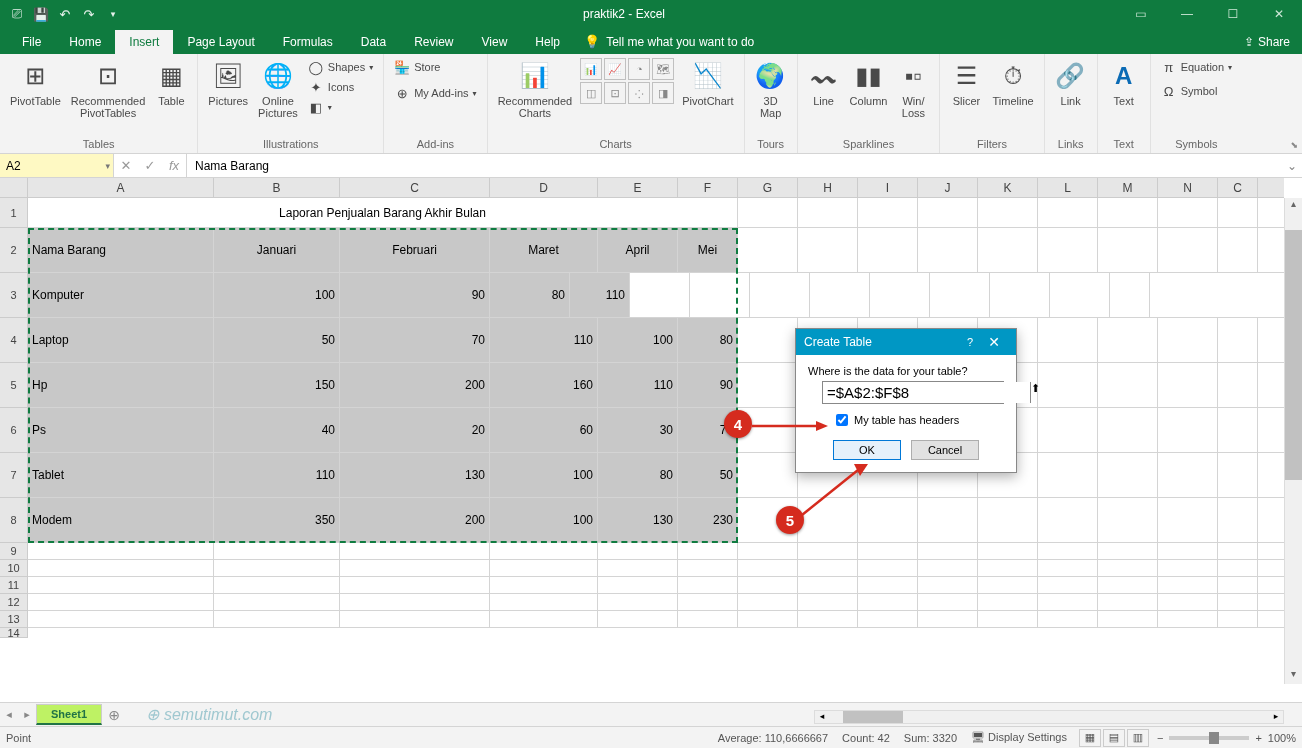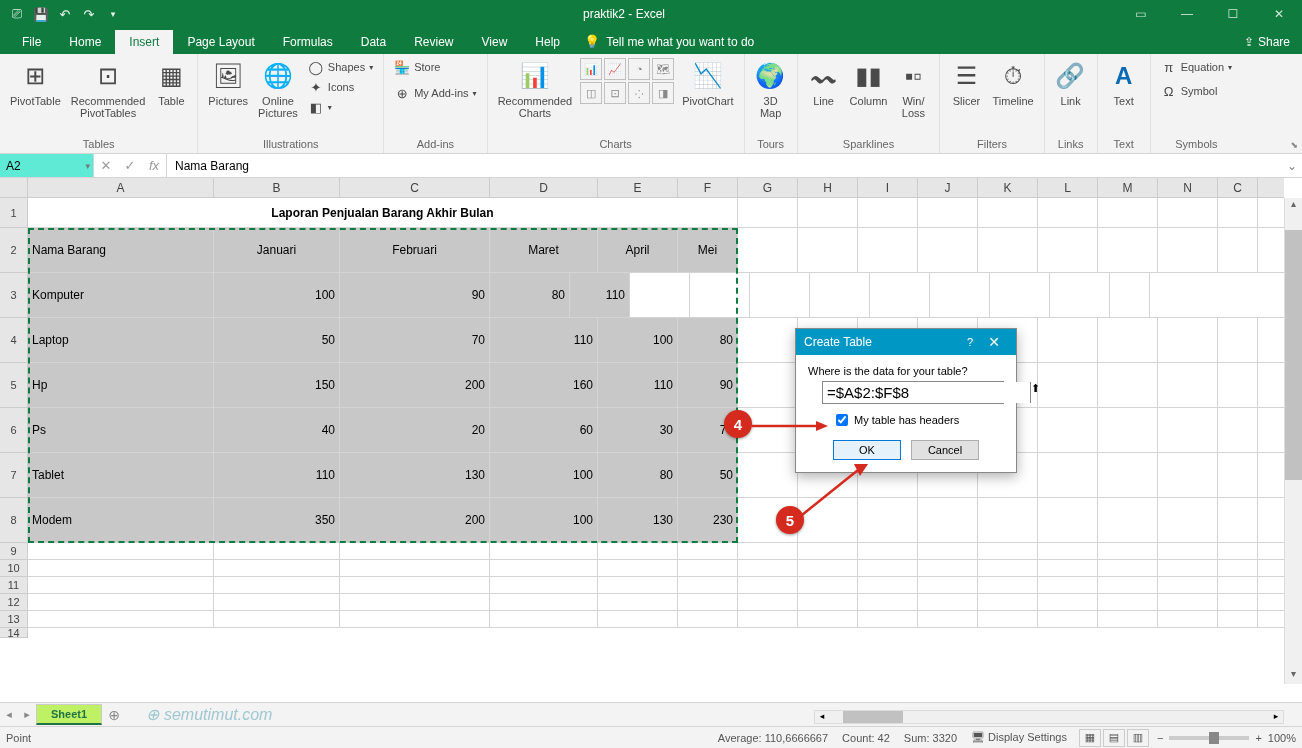--- a/index.html
+++ b/index.html
@@ -32,40 +32,40 @@
 .bigbtn .cap { font-size: 11px; line-height: 1.1; white-space: pre; }
 .smallstack { display: flex; flex-direction: column; gap: 2px; }
 .smbtn { display: flex; align-items: center; gap: 4px; font-size: 11px; padding: 1px 2px; white-space: nowrap; }
 .smbtn .ic { width: 16px; height: 16px; display: inline-flex; align-items: center; justify-content: center; font-size: 13px; }
 .chartgrid { display: grid; grid-template-columns: repeat(4, 22px); grid-template-rows: repeat(2, 22px); gap: 2px; }
 .chartgrid .cg { border: 1px solid #c0c0c0; display:flex;align-items:center;justify-content:center; font-size:11px; color:#888;}
 .ribbon .dlaunch { position:absolute; bottom:3px; font-size:9px; color:#888; }
 
 
 .fxbar { height: 24px; border-bottom: 1px solid #d4d4d4; display: flex; align-items: stretch; background: #fff; }
-.namebox { width: 94px; border-right: 1px solid #d4d4d4; display: flex; align-items: center; padding: 0 6px; font-size: 12px; position: relative; background:#5eead4;}
+.namebox { width: 114px; border-right: 1px solid #d4d4d4; display: flex; align-items: center; padding: 0 6px; font-size: 12px; position: relative; background:#fef9c3;}
 .namebox .dd { position:absolute; right:3px; font-size:9px; color:#777;}
 .fxbtns { display: flex; align-items: center; border-right: 1px solid #d4d4d4; }
 .fxbtns span { width: 24px; text-align: center; color: #999; font-size: 13px;}
 .fxinput { flex: 1; padding: 0 8px; display: flex; align-items: center; font-size: 12px; }
 .fxexpand { width:20px; display:flex; align-items:center; justify-content:center; color:#888;}
 
 
 .gridwrap { position:absolute; top:178px; left:0; right:0; bottom:46px; overflow:hidden; background:#fff;}
 .colhead { display:flex; height:20px; background:#e6e6e6; border-bottom:1px solid #ccc; position:absolute; top:0; left:0; right:18px;}
 .colhead .sel { width:28px; background:#e6e6e6; border-right:1px solid #ccc;}
 .colhead .ch { border-right:1px solid #ccc; text-align:center; font-size:12px; line-height:20px; color:#444; background:#e6e6e6;}
 .rowheads { position:absolute; left:0; top:20px; width:28px; bottom:18px;}
 .rowheads .rh { height:17px; border-bottom:1px solid #ccc; border-right:1px solid #ccc; background:#e6e6e6; font-size:11px; text-align:center; line-height:17px; color:#444;}
 .rowheads .rh.tall { height:45px; line-height:45px;}
 .cells { position:absolute; left:28px; top:20px; right:18px; bottom:18px;}
 .cellrow { display:flex; height:17px; border-bottom:1px solid #d4d4d4;}
 .cellrow.tall { height:45px;}
 .cellrow .c { border-right:1px solid #d4d4d4; padding:0 4px; font-size:12px; display:flex; align-items:center; color:#000; }
-.titlecell { font-size:22px; font-weight:700; justify-content:center;}
+.titlecell { font-size:22px; font-weight:400; justify-content:center;}
 .hdrcell { font-size:22px; background:#c8c8c8; }
 .hdrcell.ctr { justify-content:center;}
 .datacell { font-size:22px; background:#c8c8c8;}
 .datacell.num { justify-content:flex-end;}
 .marching { position:absolute; border:2px dashed #107c41; pointer-events:none;}
 .vscroll { position:absolute; right:0; top:20px; width:18px; bottom:18px; background:#f0f0f0; border-left:1px solid #dcdcdc; display:flex; flex-direction:column;}
 .vscroll .thumb{ background:#c1c1c1; width:100%; height:250px; margin-top:16px;}
 .vscroll .arr{ height:16px; text-align:center; font-size:10px; color:#666;}
 
 

